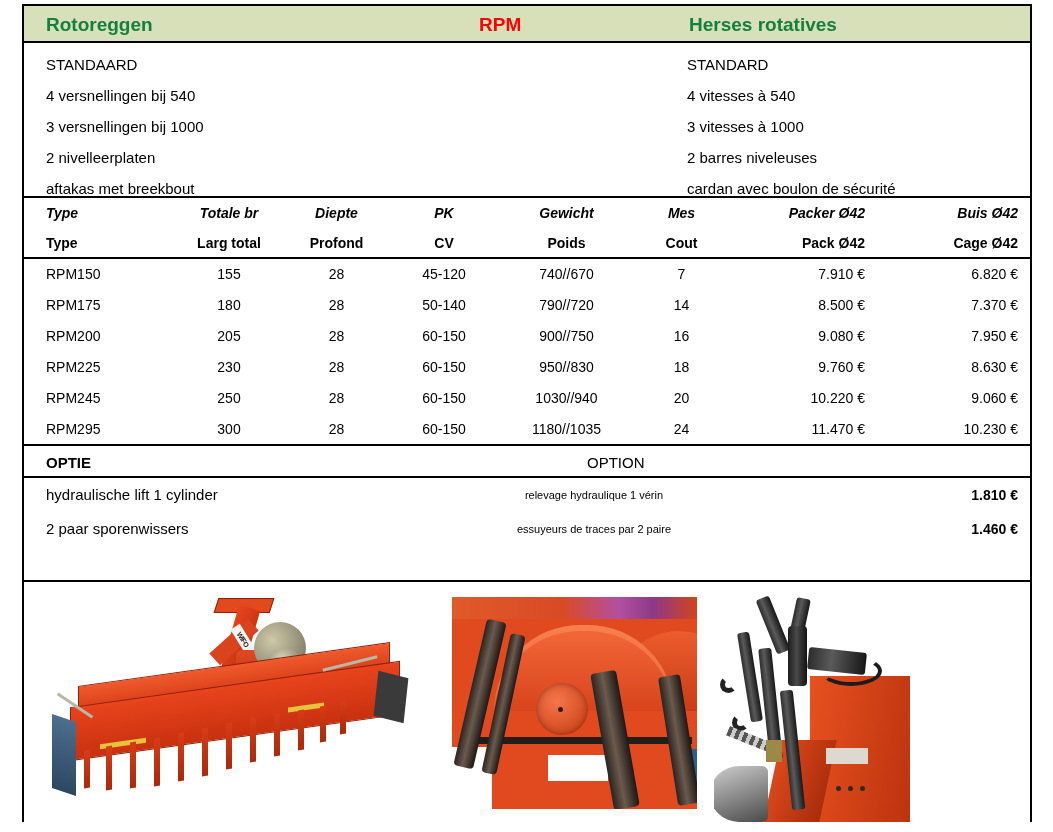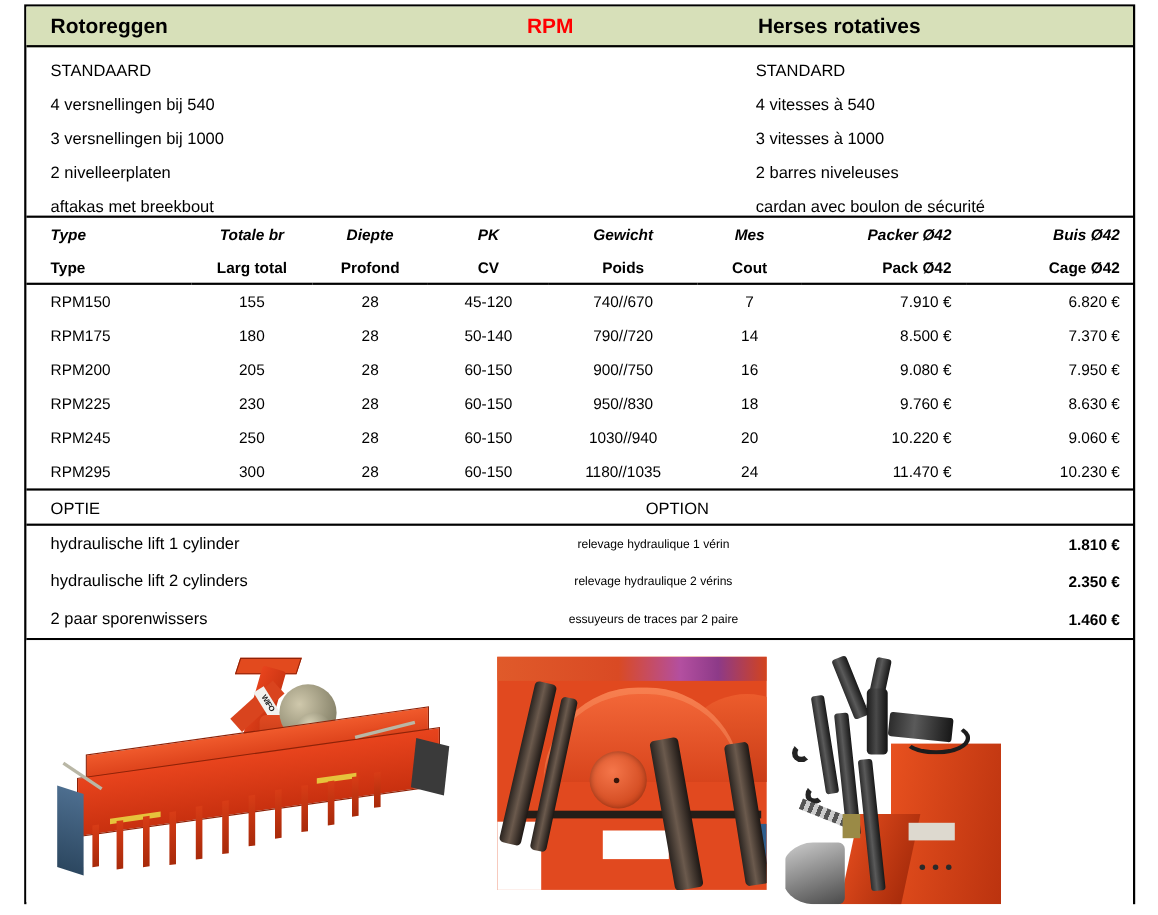--- a/index.html
+++ b/index.html
@@ -24,21 +24,21 @@
     height: 37px;
     background: #d7e0b9;
     border-bottom: 2px solid #000;
   }
   .title-cell {
     position: absolute;
     top: 0; height: 37px;
     line-height: 37px;
     font-size: 19px;
     font-weight: bold;
-    color: #000000;
+    color: #15803d;
     white-space: nowrap;
   }
   .title-nl { left: 22px; }
   .title-mid { left: 455px; color: #ff0000; }
   .title-fr { left: 665px; }
 
   
   .spec-block {
     position: relative;
     height: 155px;
@@ -88,21 +88,21 @@
   .optie-head {
     position: relative;
     height: 34px;
     border-top: 2px solid #000;
     border-bottom: 2px solid #000;
   }
   .optie-head .k {
     position: absolute; top: 0; height: 34px; line-height: 34px;
     font-size: 15px; color: #000; white-space: nowrap;
   }
-  .optie-head .k1 { left: 22px; }
+  .optie-head .k1 { left: 22px; font-weight: bold; }
   .optie-head .k2 { left: 563px; }
 
   .opt-rows { position: relative; height: 104px; border-bottom: 2px solid #000; }
   .opt-row { position: relative; height: 34px; }
   .opt-row .nl {
     position: absolute; left: 22px; top: 0; height: 34px; line-height: 34px;
     font-size: 15px; white-space: nowrap;
   }
   .opt-row .fr {
     position: absolute; left: 320px; width: 500px; top: 0; height: 34px;
@@ -402,25 +402,20 @@
   <div class="optie-head">
     <div class="k k1">OPTIE</div>
     <div class="k k2">OPTION</div>
   </div>
 
   <div class="opt-rows">
     <div class="opt-row">
       <div class="nl">hydraulische lift 1 cylinder</div>
       <div class="fr">relevage hydraulique 1 vérin</div>
       <div class="pr">1.810 €</div>
-    </div>
-    <div class="opt-row">
-      <div class="nl">hydraulische lift 2 cylinders</div>
-      <div class="fr">relevage hydraulique 2 vérins</div>
-      <div class="pr">2.350 €</div>
     </div>
     <div class="opt-row">
       <div class="nl">2 paar sporenwissers</div>
       <div class="fr">essuyeurs de traces par 2 paire</div>
       <div class="pr">1.460 €</div>
     </div>
   </div>
 
   <div class="photo-band">
 

